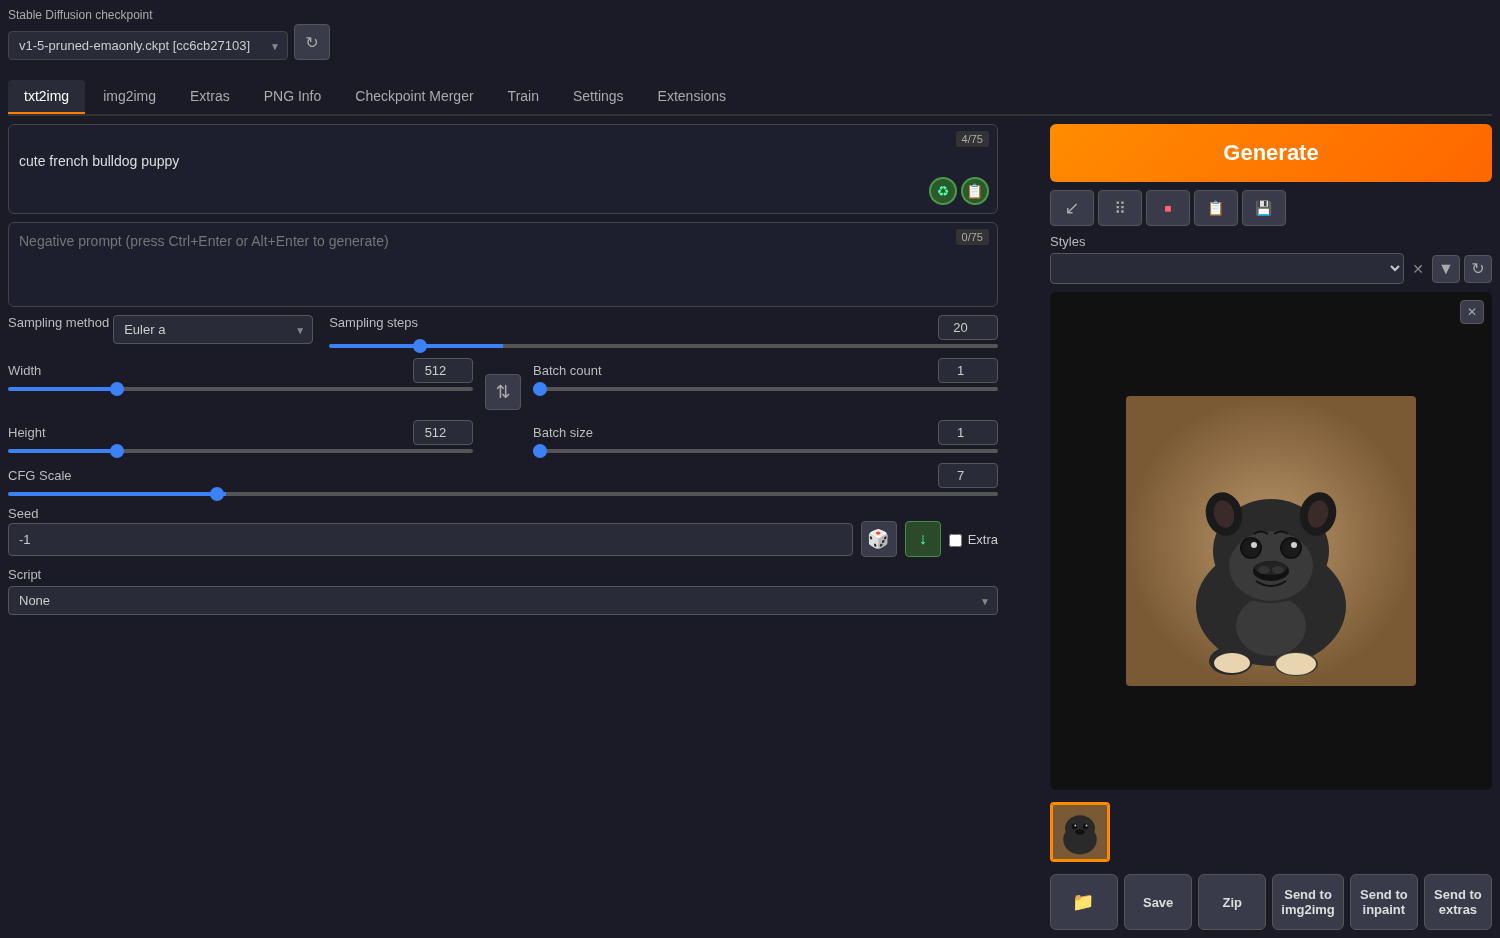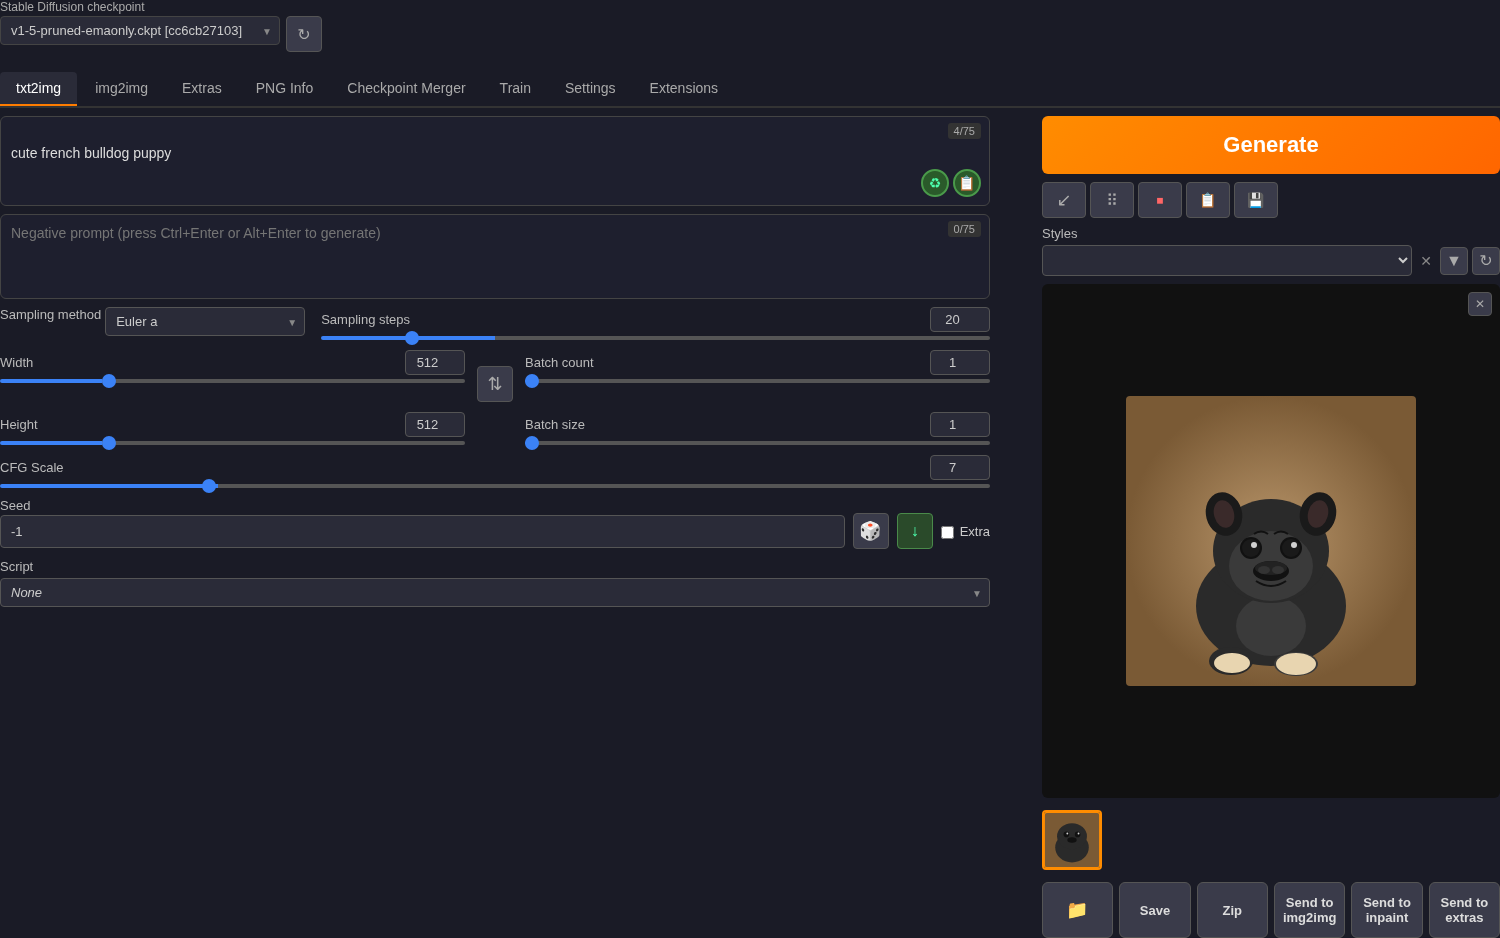--- a/index.html
+++ b/index.html
@@ -11,20 +11,21 @@
       width: 1500px;
       height: 938px;
       overflow: hidden;
       background-color: #0f0f1a;
     }
     .app-container {
       display: flex;
       flex-direction: column;
       height: 938px;
       background: #1a1b26;
+      padding: 8px;
     }
     .top-bar-label {
       color: #aaa;
       font-size: 12px;
     }
     .checkpoint-select {
       background: #2a2b38;
       border: 1px solid #444;
       color: #ccc;
       padding: 6px 10px;
@@ -172,21 +173,21 @@
     }
     .steps-group {
       flex: 1;
       display: flex;
       flex-direction: column;
       gap: 4px;
     }
     .steps-header {
       display: flex;
       justify-content: space-between;
-      align-items: center;
+      align-items: flex-start;
     }
     .number-input {
       background: #2a2b38;
       border: 1px solid #555;
       color: #ccc;
       padding: 4px 8px;
       border-radius: 4px;
       width: 60px;
       text-align: center;
       font-size: 13px;
@@ -441,21 +442,21 @@
   </style>
 </head>
 <body>
 
 <div class="app-container">
 
   <div class="top-section">
     <div class="checkpoint-row">
       <div class="checkpoint-col">
         <span class="top-bar-label">Stable Diffusion checkpoint</span>
-        <div style="display:flex;gap:6px;align-items:flex-start;">
+        <div style="display:flex;gap:6px;align-items:flex-end;">
           <div class="select-wrapper">
             <select class="checkpoint-select">
               <option value="v1-5-pruned-emaonly.ckpt [cc6cb27103]">v1-5-pruned-emaonly.ckpt [cc6cb27103]</option>
             </select>
           </div>
           <button class="icon-btn" title="Refresh">↻</button>
         </div>
       </div>
     </div>
 
@@ -569,21 +570,21 @@
             <label class="extra-check">
               <input type="checkbox" style="">
               <span>Extra</span>
             </label>
           </div>
         </div>
 
         <div class="script-row">
           <span class="control-label">Script</span>
           <div class="select-wrapper" style="width:100%;">
-            <select class="select-input" style="width:100%;font-style:italic;">
+            <select class="select-input" style="width:100%;">
               <option value="None">None</option>
             </select>
           </div>
         </div>
 
       </div>
     </div>
 
     <div class="right-panel">
 

